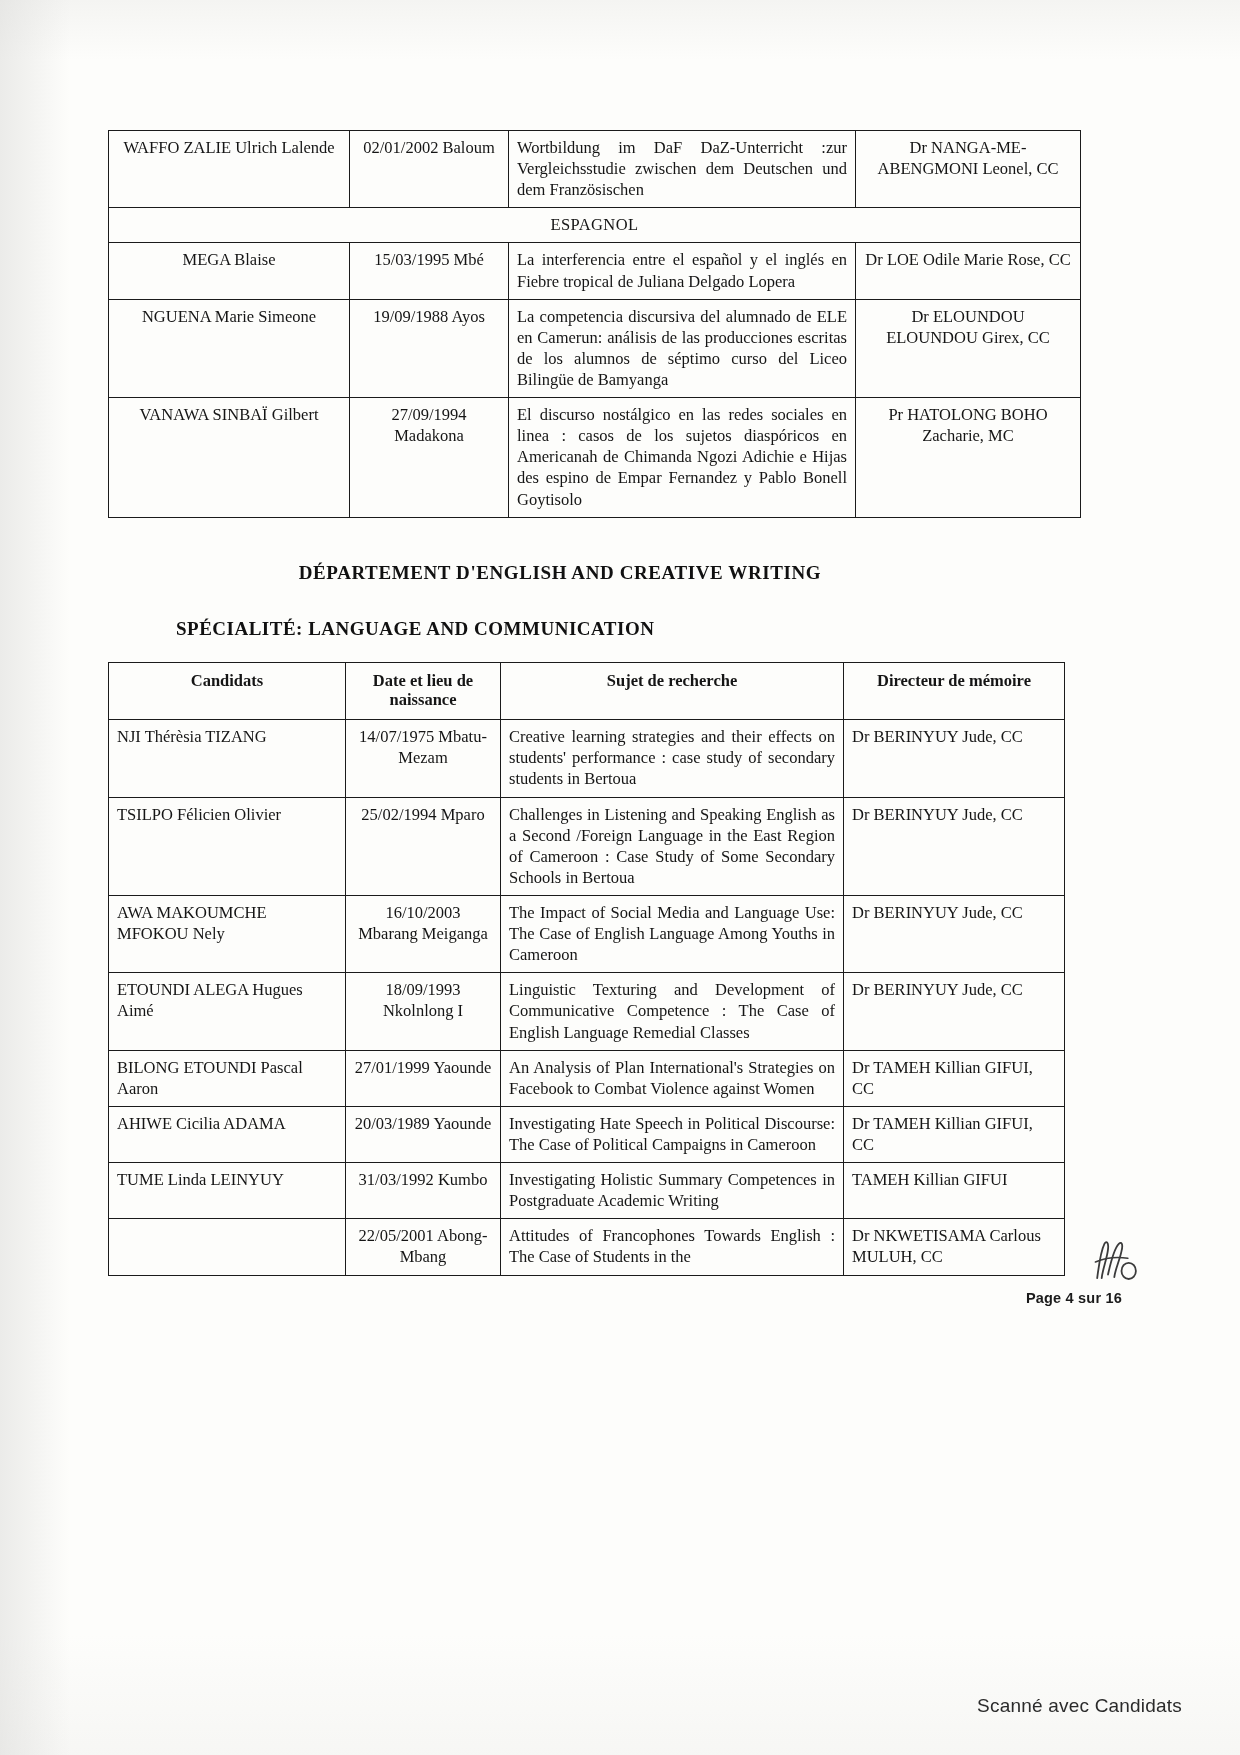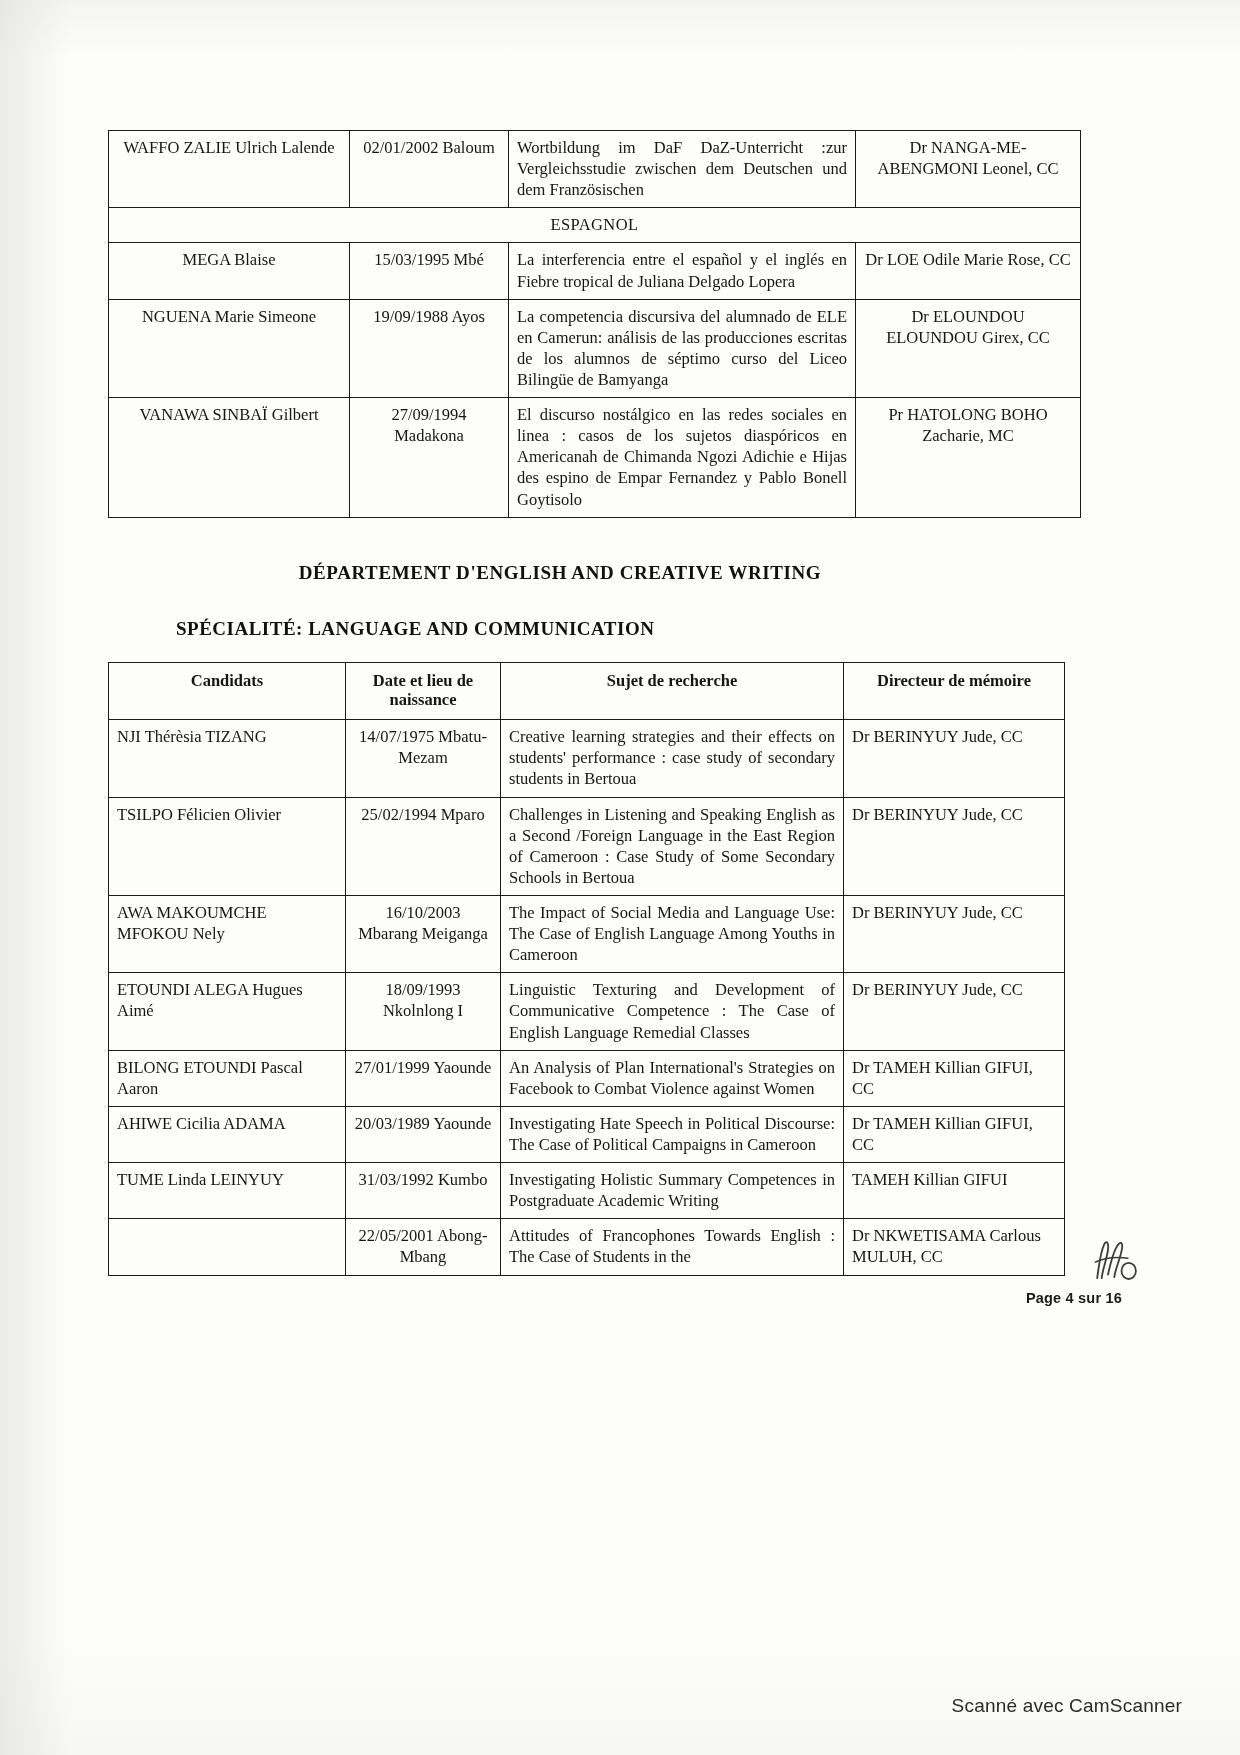--- a/index.html
+++ b/index.html
@@ -225,14 +225,14 @@
 
   <svg class="signature" viewBox="0 0 60 50">
     <path d="M8 44 C10 28, 12 14, 16 6 C18 2, 21 4, 20 12 C19 22, 14 34, 13 44" stroke="#1a1a1a" stroke-width="2" fill="none" stroke-linecap="round"></path>
     <path d="M20 40 C24 22, 28 10, 32 6 C35 3, 37 6, 35 14 C33 24, 28 34, 27 43" stroke="#1a1a1a" stroke-width="2" fill="none" stroke-linecap="round"></path>
     <path d="M6 26 C16 22, 30 20, 42 22" stroke="#1a1a1a" stroke-width="1.8" fill="none" stroke-linecap="round"></path>
     <ellipse cx="43" cy="36" rx="8" ry="9" stroke="#1a1a1a" stroke-width="2" fill="none"></ellipse>
   </svg>
 
   <div class="page-num">Page 4 sur 16</div>
   <div class="scan-tint"></div>
-  <div class="footer-cam">Scanné avec CamScanner</div>
+  <div class="footer-cam">Scanné avec Candidats</div>
 </div>
 
 </body></html>

